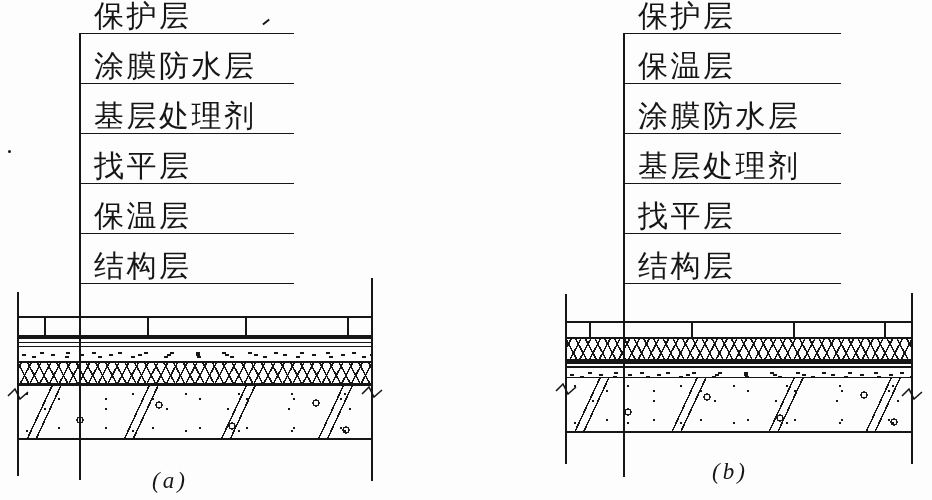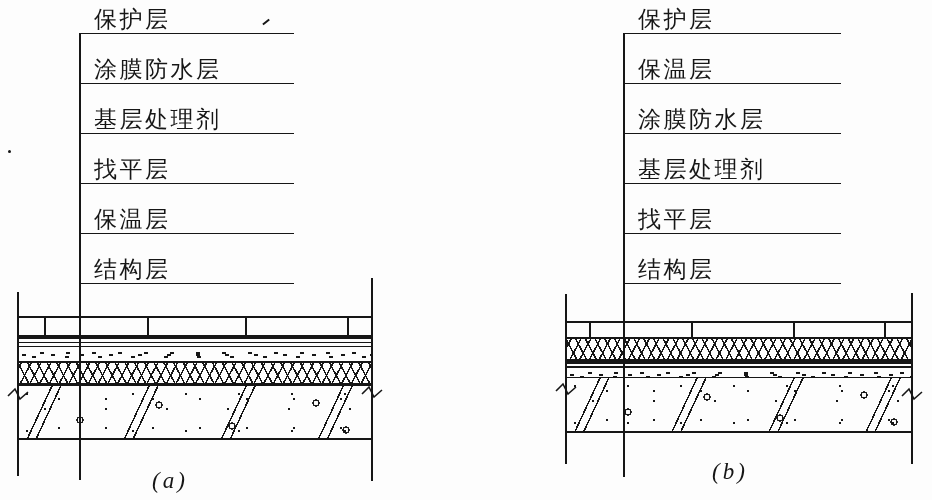--- a/index.html
+++ b/index.html
@@ -13,21 +13,21 @@
   
   .label-rows{ position:absolute; }
   .dg-a .label-rows{ left:79px; top:5px; width:215px; }
   .dg-b .label-rows{ left:623px; top:5px; width:218px; }
   .label-row{
     position:absolute; left:0; width:100%; height:28px;
     border-bottom:1.9px solid var(--ink);
   }
   .label-text{
     position:absolute; left:15px; bottom:2px;
-    font-size:23px; line-height:1; letter-spacing:2.5px; white-space:nowrap;
+    font-size:30px; line-height:1; letter-spacing:2.5px; white-space:nowrap;
   }
 
   
   .leader{ position:absolute; width:1.7px; background:var(--ink); z-index:6; }
   .dg-a .leader{ left:79px; top:33px; height:447px; }
   .dg-b .leader{ left:623px; top:33px; height:444px; }
 
   
   .layer-stack{ position:absolute; z-index:1; }
   .dg-a .layer-stack{ left:18px; top:316px; width:354px; }

